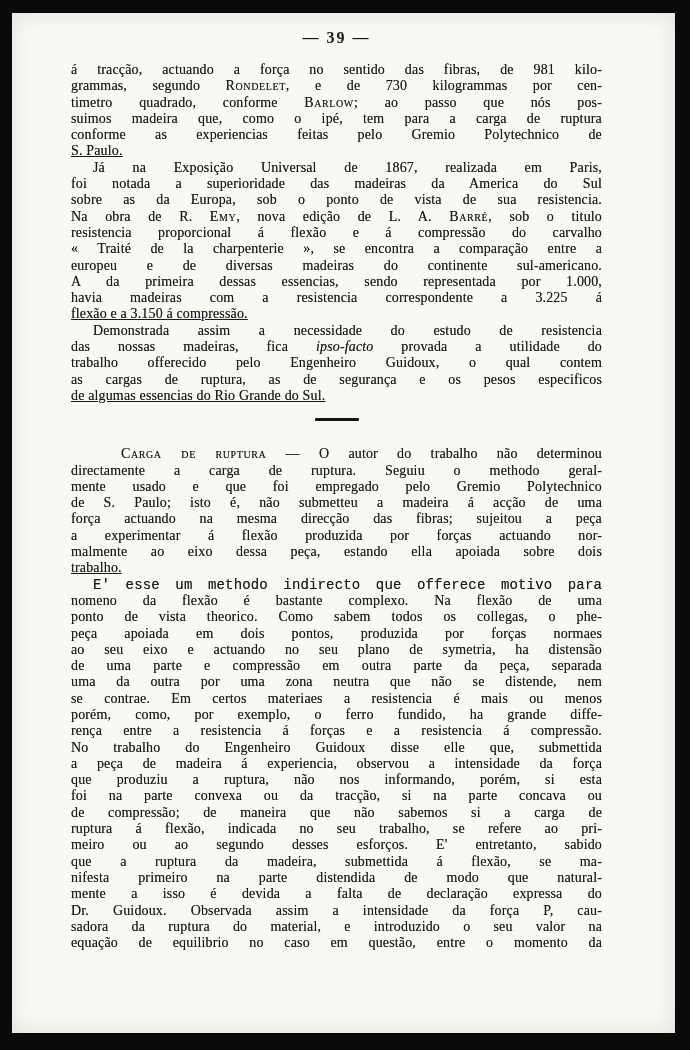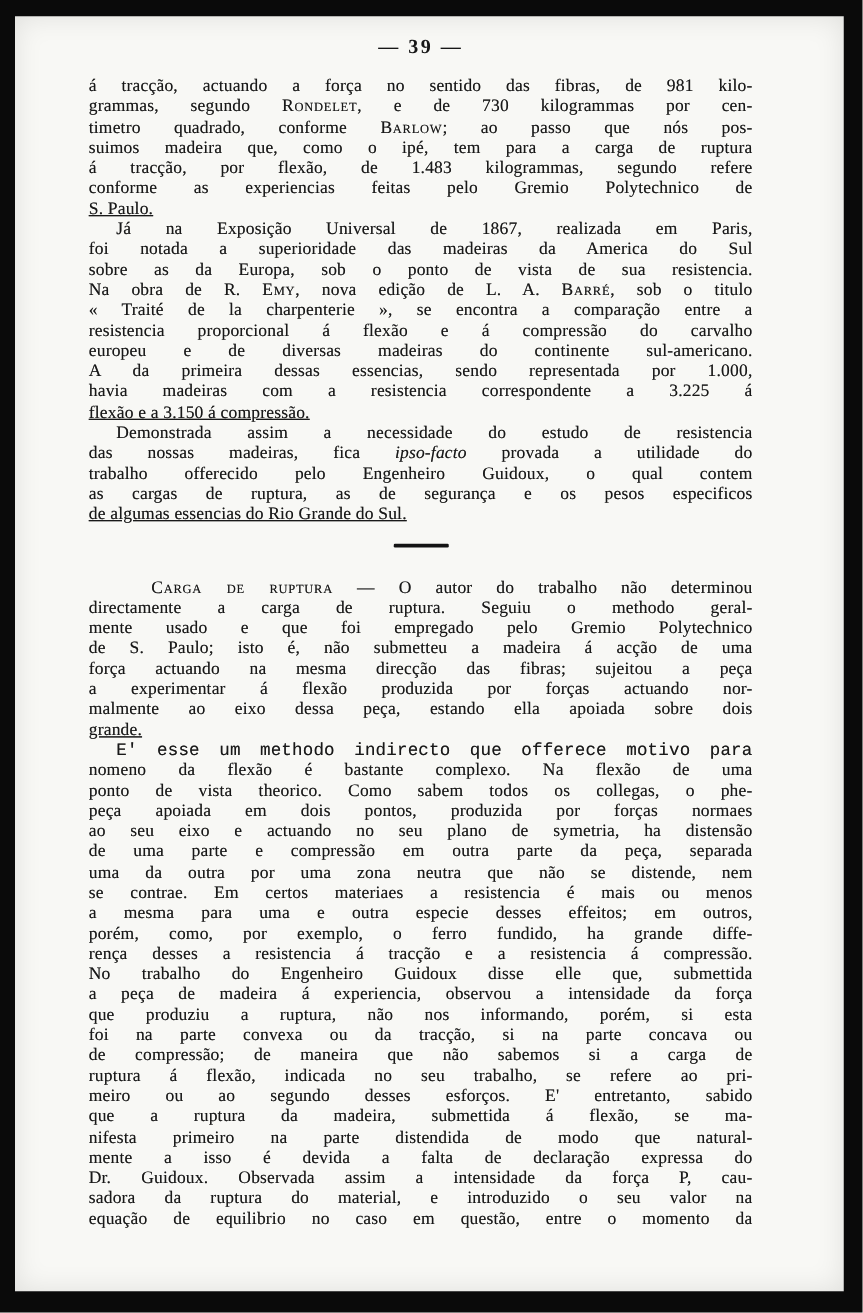--- a/index.html
+++ b/index.html
@@ -71,31 +71,30 @@
 
 <div class="paper">
   <div class="text-column">
     <div class="page-number">— 39 —</div>
 
   <div class="paragraph">
         <div class="line">á tracção, actuando a força no sentido das fibras, de 981 kilo-</div>
         <div class="line">grammas, segundo <span class="sc">Rondelet</span>, e de 730 kilogrammas por cen-</div>
         <div class="line">timetro quadrado, conforme <span class="sc">Barlow</span>; ao passo que nós pos-</div>
         <div class="line">suimos madeira que, como o ipé, tem para a carga de ruptura</div>
-        <div class="line">á tracção, por flexão, de 1.483 kilogrammas, segundo refere</div>
         <div class="line">conforme as experiencias feitas pelo Gremio Polytechnico de</div>
         <div class="line flush">S. Paulo.</div>
       </div>
       <div class="paragraph">
         <div class="line" style="padding-left: 22px;">Já na Exposição Universal de 1867, realizada em Paris,</div>
         <div class="line">foi notada a superioridade das madeiras da America do Sul</div>
         <div class="line">sobre as da Europa, sob o ponto de vista de sua resistencia.</div>
         <div class="line">Na obra de R. <span class="sc">Emy</span>, nova edição de L. A. <span class="sc">Barré</span>, sob o titulo</div>
+        <div class="line">resistencia proporcional á flexão e á compressão do carvalho</div>
         <div class="line">« Traité de la charpenterie », se encontra a comparação entre a</div>
-        <div class="line">resistencia proporcional á flexão e á compressão do carvalho</div>
         <div class="line">europeu e de diversas madeiras do continente sul-americano.</div>
         <div class="line">A da primeira dessas essencias, sendo representada por 1.000,</div>
         <div class="line">havia madeiras com a resistencia correspondente a 3.225 á</div>
         <div class="line flush">flexão e a 3.150 á compressão.</div>
       </div>
       <div class="paragraph">
         <div class="line" style="padding-left: 22px;">Demonstrada assim a necessidade do estudo de resistencia</div>
         <div class="line">das nossas madeiras, fica <em>ipso-facto</em> provada a utilidade do</div>
         <div class="line">trabalho offerecido pelo Engenheiro Guidoux, o qual contem</div>
         <div class="line">as cargas de ruptura, as de segurança e os pesos especificos</div>
@@ -103,34 +102,33 @@
       </div>
       <div class="divider"></div>
       <div class="paragraph">
         <div class="line" style="padding-left: 50px;"><span class="sc">Carga de ruptura</span> — O autor do trabalho não determinou</div>
         <div class="line">directamente a carga de ruptura. Seguiu o methodo geral-</div>
         <div class="line">mente usado e que foi empregado pelo Gremio Polytechnico</div>
         <div class="line">de S. Paulo; isto é, não submetteu a madeira á acção de uma</div>
         <div class="line">força actuando na mesma direcção das fibras; sujeitou a peça</div>
         <div class="line">a experimentar á flexão produzida por forças actuando nor-</div>
         <div class="line">malmente ao eixo dessa peça, estando ella apoiada sobre dois</div>
-        <div class="line flush">grande.</div>
+        <div class="line flush">trabalho.</div>
       </div>
       <div class="paragraph">
         <div class="line" style="padding-left: 22px; font-family: Liberation Mono, monospace;">E' esse um methodo indirecto que offerece motivo para</div>
         <div class="line">nomeno da flexão é bastante complexo. Na flexão de uma</div>
         <div class="line">ponto de vista theorico. Como sabem todos os collegas, o phe-</div>
         <div class="line">peça apoiada em dois pontos, produzida por forças normaes</div>
         <div class="line">ao seu eixo e actuando no seu plano de symetria, ha distensão</div>
         <div class="line">de uma parte e compressão em outra parte da peça, separada</div>
         <div class="line">uma da outra por uma zona neutra que não se distende, nem</div>
         <div class="line">se contrae. Em certos materiaes a resistencia é mais ou menos</div>
-        <div class="line">a mesma para uma e outra especie desses effeitos; em outros,</div>
         <div class="line">porém, como, por exemplo, o ferro fundido, ha grande diffe-</div>
-        <div class="line">rença desses a resistencia á tracção e a resistencia á compressão.</div>
+        <div class="line">rença entre a resistencia á forças e a resistencia á compressão.</div>
         <div class="line">No trabalho do Engenheiro Guidoux disse elle que, submettida</div>
         <div class="line">a peça de madeira á experiencia, observou a intensidade da força</div>
         <div class="line">que produziu a ruptura, não nos informando, porém, si esta</div>
         <div class="line">foi na parte convexa ou da tracção, si na parte concava ou</div>
         <div class="line">de compressão; de maneira que não sabemos si a carga de</div>
         <div class="line">ruptura á flexão, indicada no seu trabalho, se refere ao pri-</div>
         <div class="line">meiro ou ao segundo desses esforços. E' entretanto, sabido</div>
         <div class="line">que a ruptura da madeira, submettida á flexão, se ma-</div>
         <div class="line">nifesta primeiro na parte distendida de modo que natural-</div>
         <div class="line">mente a isso é devida a falta de declaração expressa do</div>

